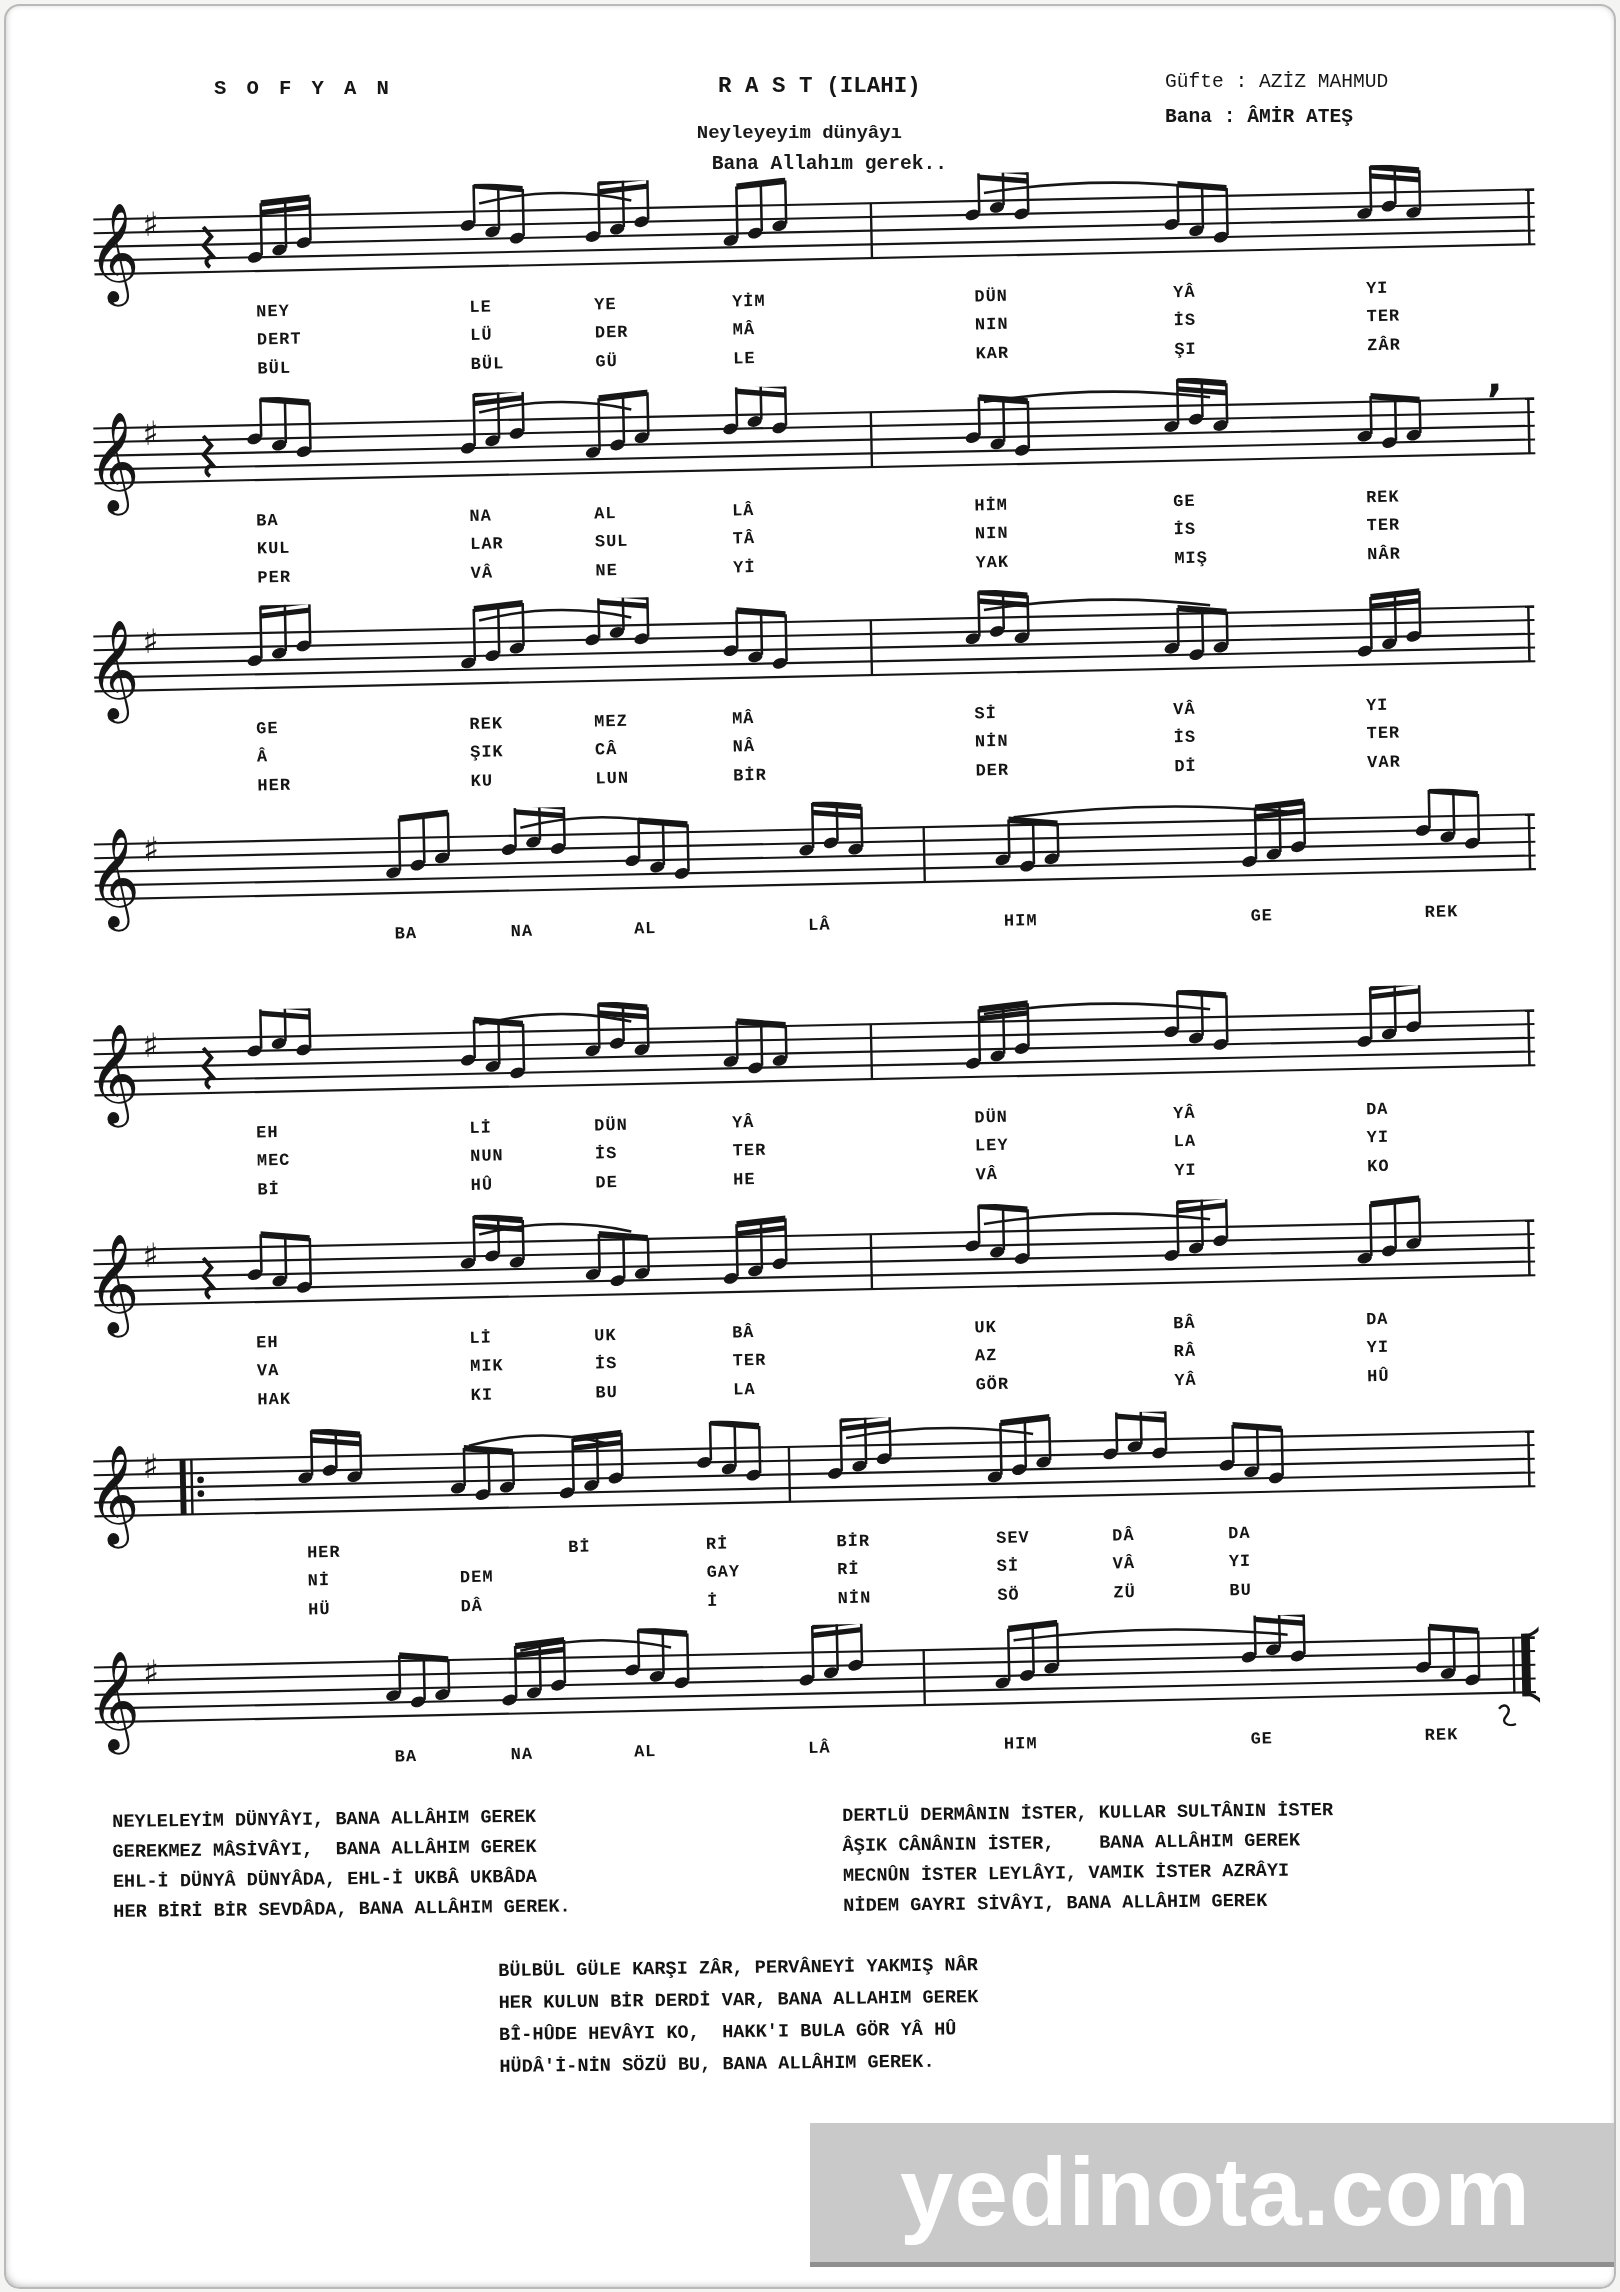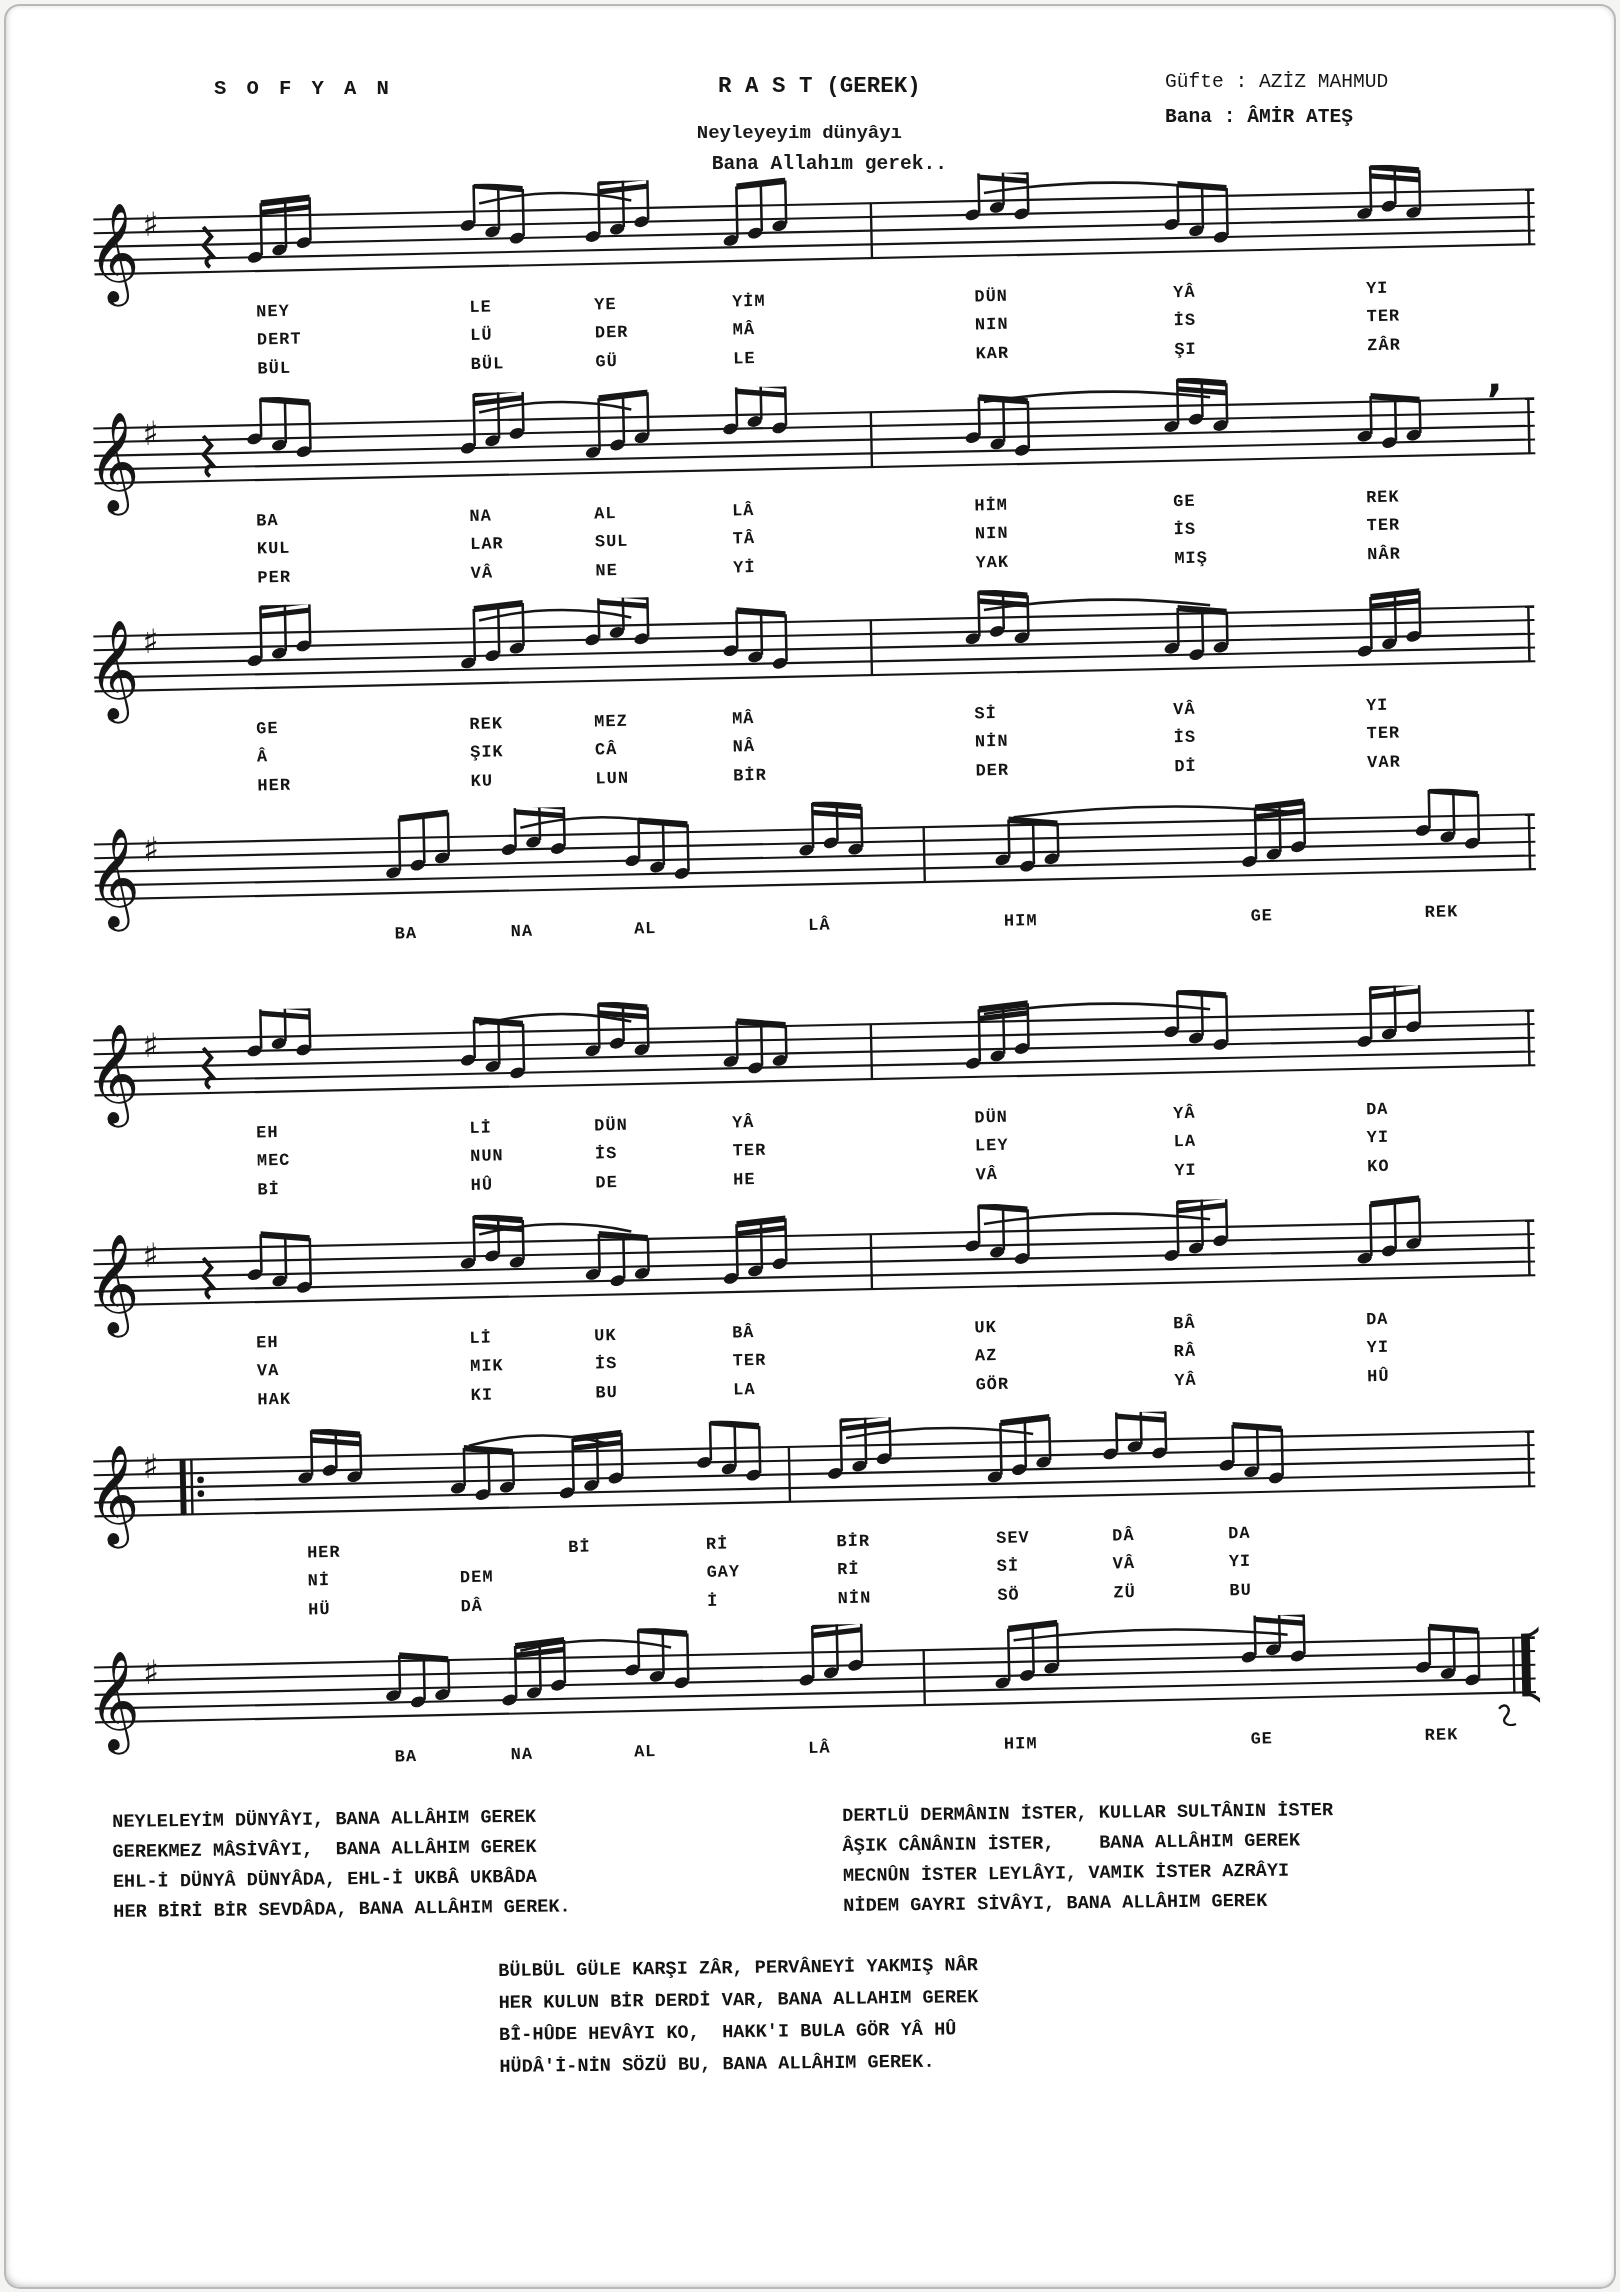--- a/index.html
+++ b/index.html
@@ -28,21 +28,21 @@
       border-bottom:5.9px solid #8f8f8f;}
   .wm-text{font-family:"Liberation Sans", sans-serif;font-weight:bold;font-size:96px;letter-spacing:1px;line-height:1;}
 </style>
 </head>
 <body>
 
 <div class="canvas">
   <div class="page">
 
     <div class="usul">S O F Y A N</div>
-    <div class="title">R A S T   (GEREK)</div>
+    <div class="title">R A S T   (ILAHI)</div>
     <div class="subtitle1">Neyleyeyim dünyâyı</div>
     <div class="subtitle2">Bana Allahım gerek..</div>
     <div class="credit1">Güfte : AZİZ MAHMUD</div>
     <div class="credit2">Bana : ÂMİR ATEŞ</div>
 
     <div id="systems">
         <div class="system" style="top: 186px; height: 205px;">
           <svg width="1451" height="116" viewBox="0 0 1480 118">
             <line x1="6" y1="28" x2="1476" y2="28" stroke="#161616" stroke-width="2.2"></line>
             <line x1="6" y1="42" x2="1476" y2="42" stroke="#161616" stroke-width="2.2"></line>
@@ -781,16 +781,19 @@
             <span class="syl" style="left: 80%;">GE</span>
             <span class="syl" style="left: 92%;">REK</span>
           </div>
         </div>
       </div>
 
     <div class="verse" id="verse-left" style="left:106px;top:1802px;"><div>NEYLELEYİM DÜNYÂYI, BANA ALLÂHIM GEREK</div><div>GEREKMEZ MÂSİVÂYI,  BANA ALLÂHIM GEREK</div><div>EHL-İ DÜNYÂ DÜNYÂDA, EHL-İ UKBÂ UKBÂDA</div><div>HER BİRİ BİR SEVDÂDA, BANA ALLÂHIM GEREK.</div></div>
     <div class="verse" id="verse-right" style="left:836px;top:1796px;"><div>DERTLÜ DERMÂNIN İSTER, KULLAR SULTÂNIN İSTER</div><div>ÂŞIK CÂNÂNIN İSTER,    BANA ALLÂHIM GEREK</div><div>MECNÛN İSTER LEYLÂYI, VAMIK İSTER AZRÂYI</div><div>NİDEM GAYRI SİVÂYI, BANA ALLÂHIM GEREK</div></div>
     <div class="verse verse-center" id="verse-center" style="left:492px;top:1950px;"><div>BÜLBÜL GÜLE KARŞI ZÂR, PERVÂNEYİ YAKMIŞ NÂR</div><div>HER KULUN BİR DERDİ VAR, BANA ALLAHIM GEREK</div><div>BÎ-HÛDE HEVÂYI KO,  HAKK'I BULA GÖR YÂ HÛ</div><div>HÜDÂ'İ-NİN SÖZÜ BU, BANA ALLÂHIM GEREK.</div></div>
 
+    <div class="wm" id="wm" style="background: rgb(201, 201, 201);">
+      <span class="wm-text" style="color: rgb(255, 255, 255);">yedinota.com</span>
+    </div>
 
   </div>
 </div>
 
 
 </body></html>

